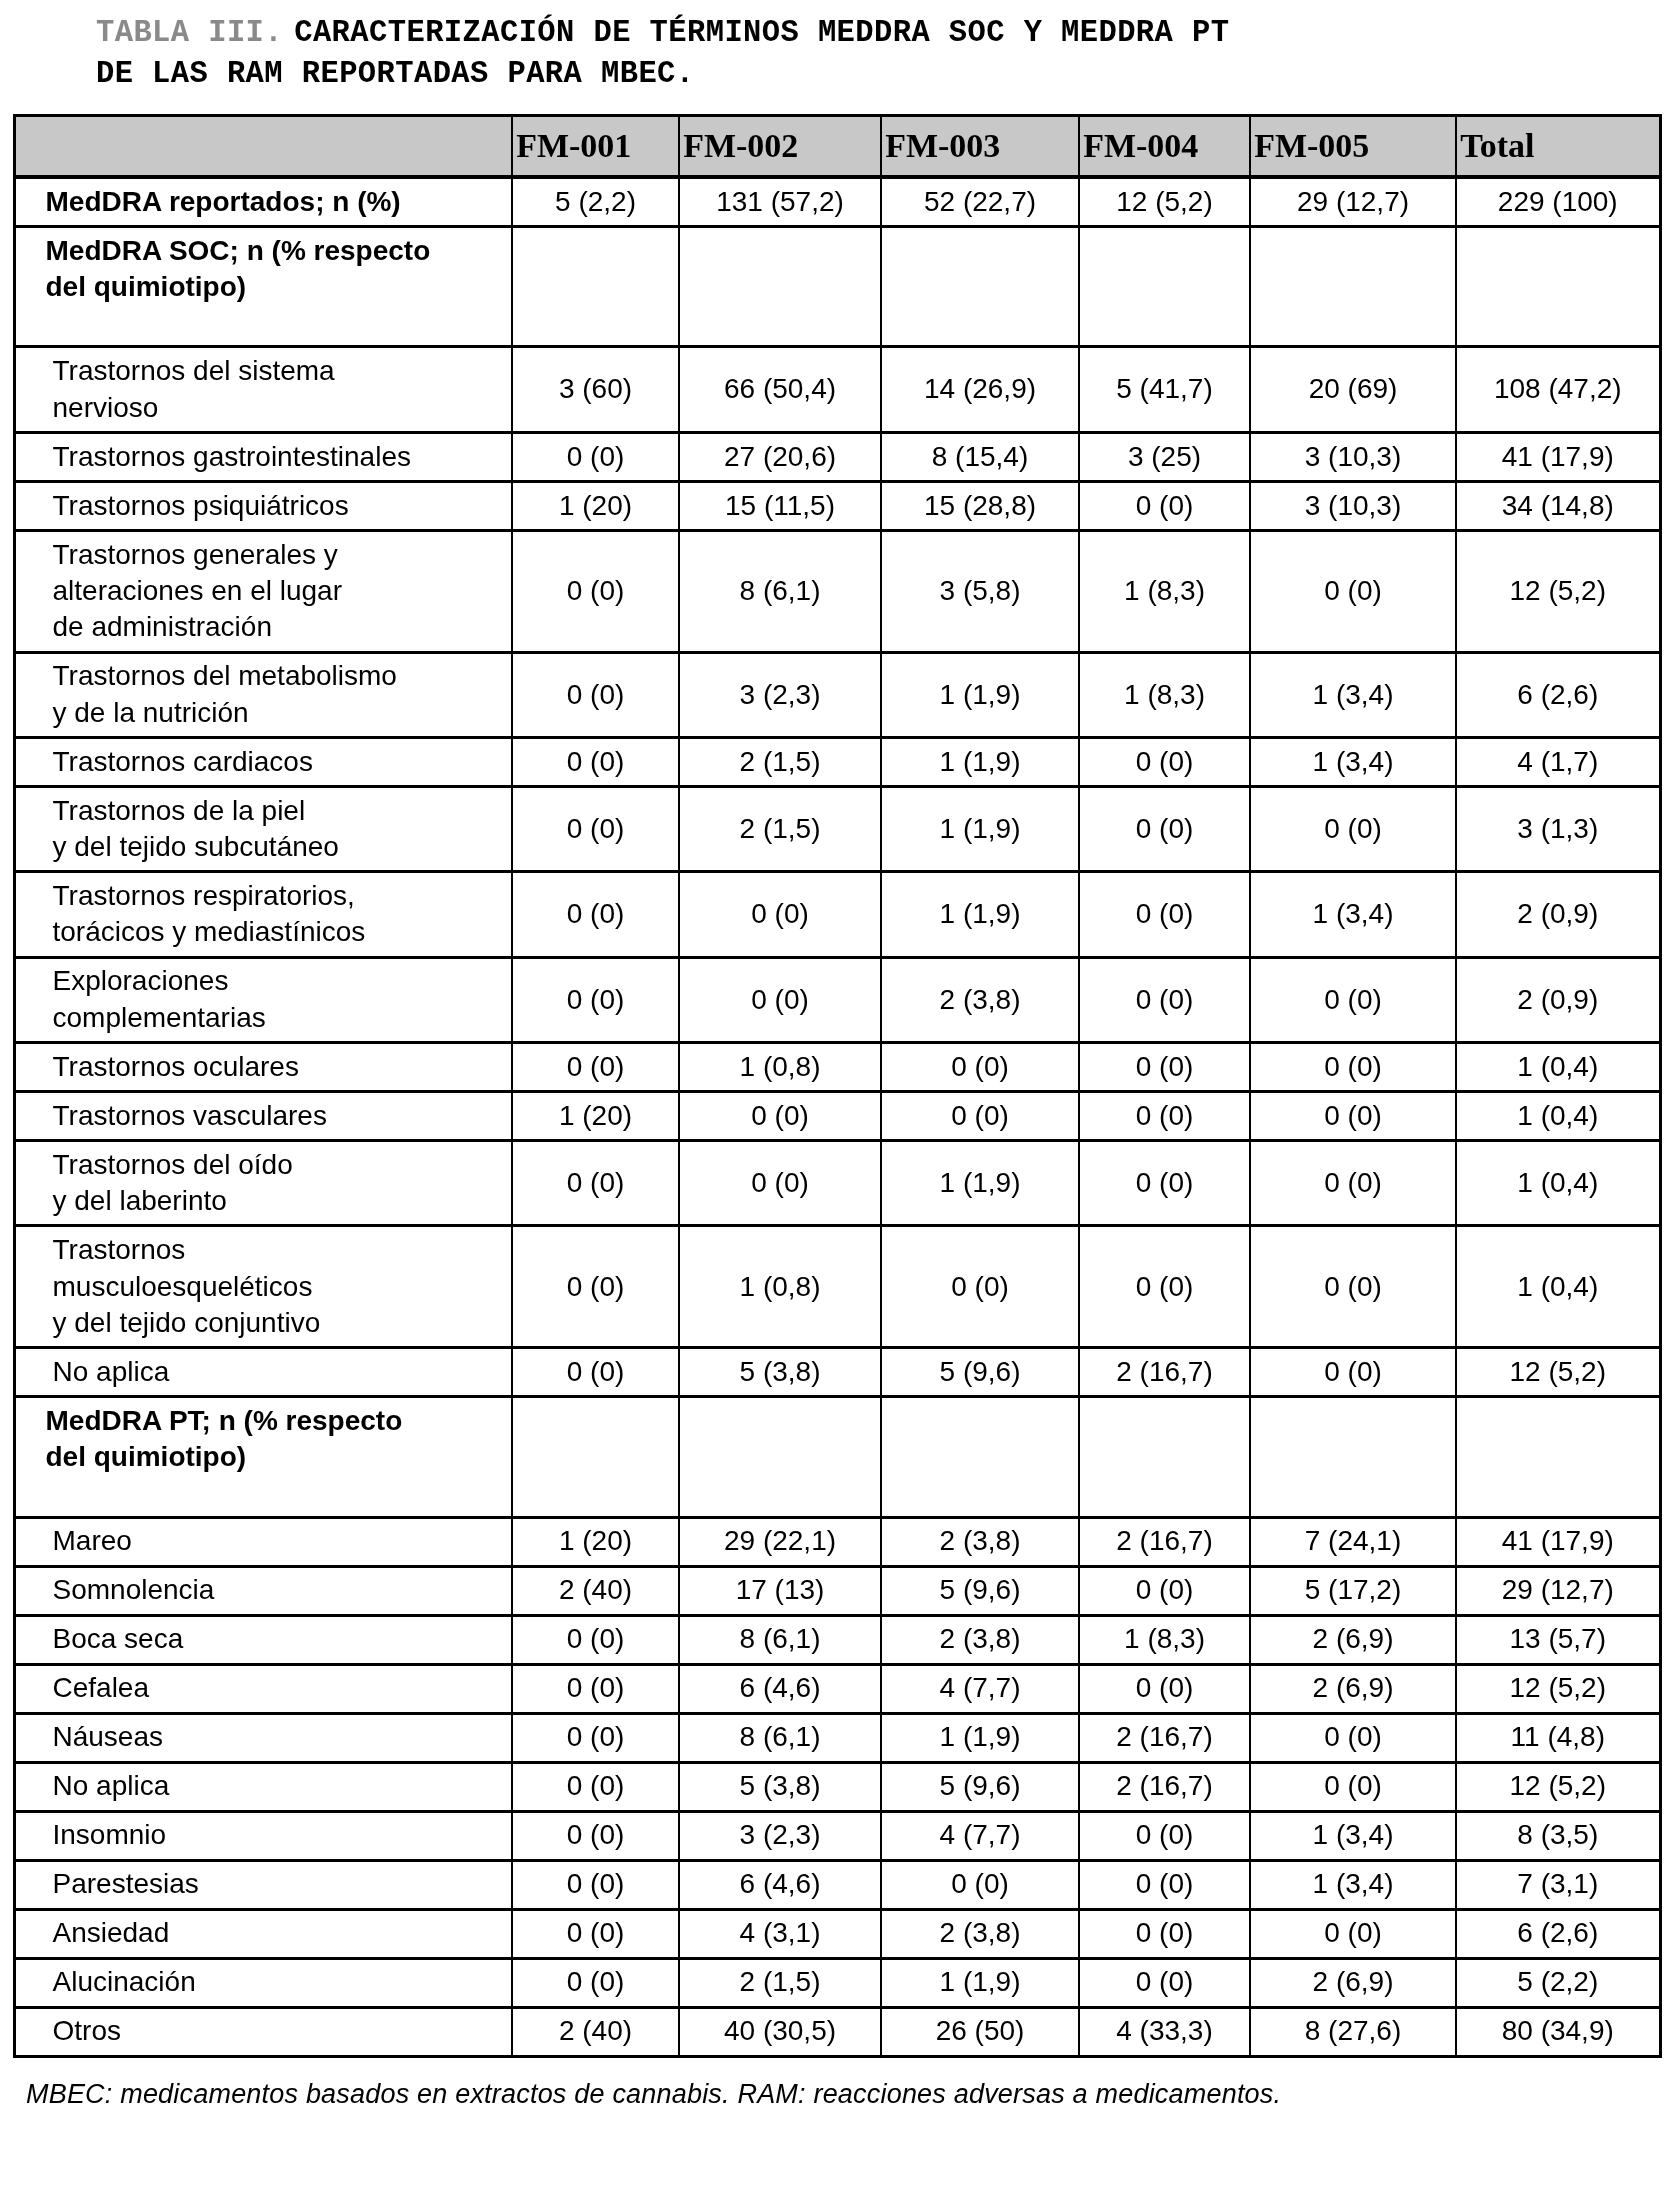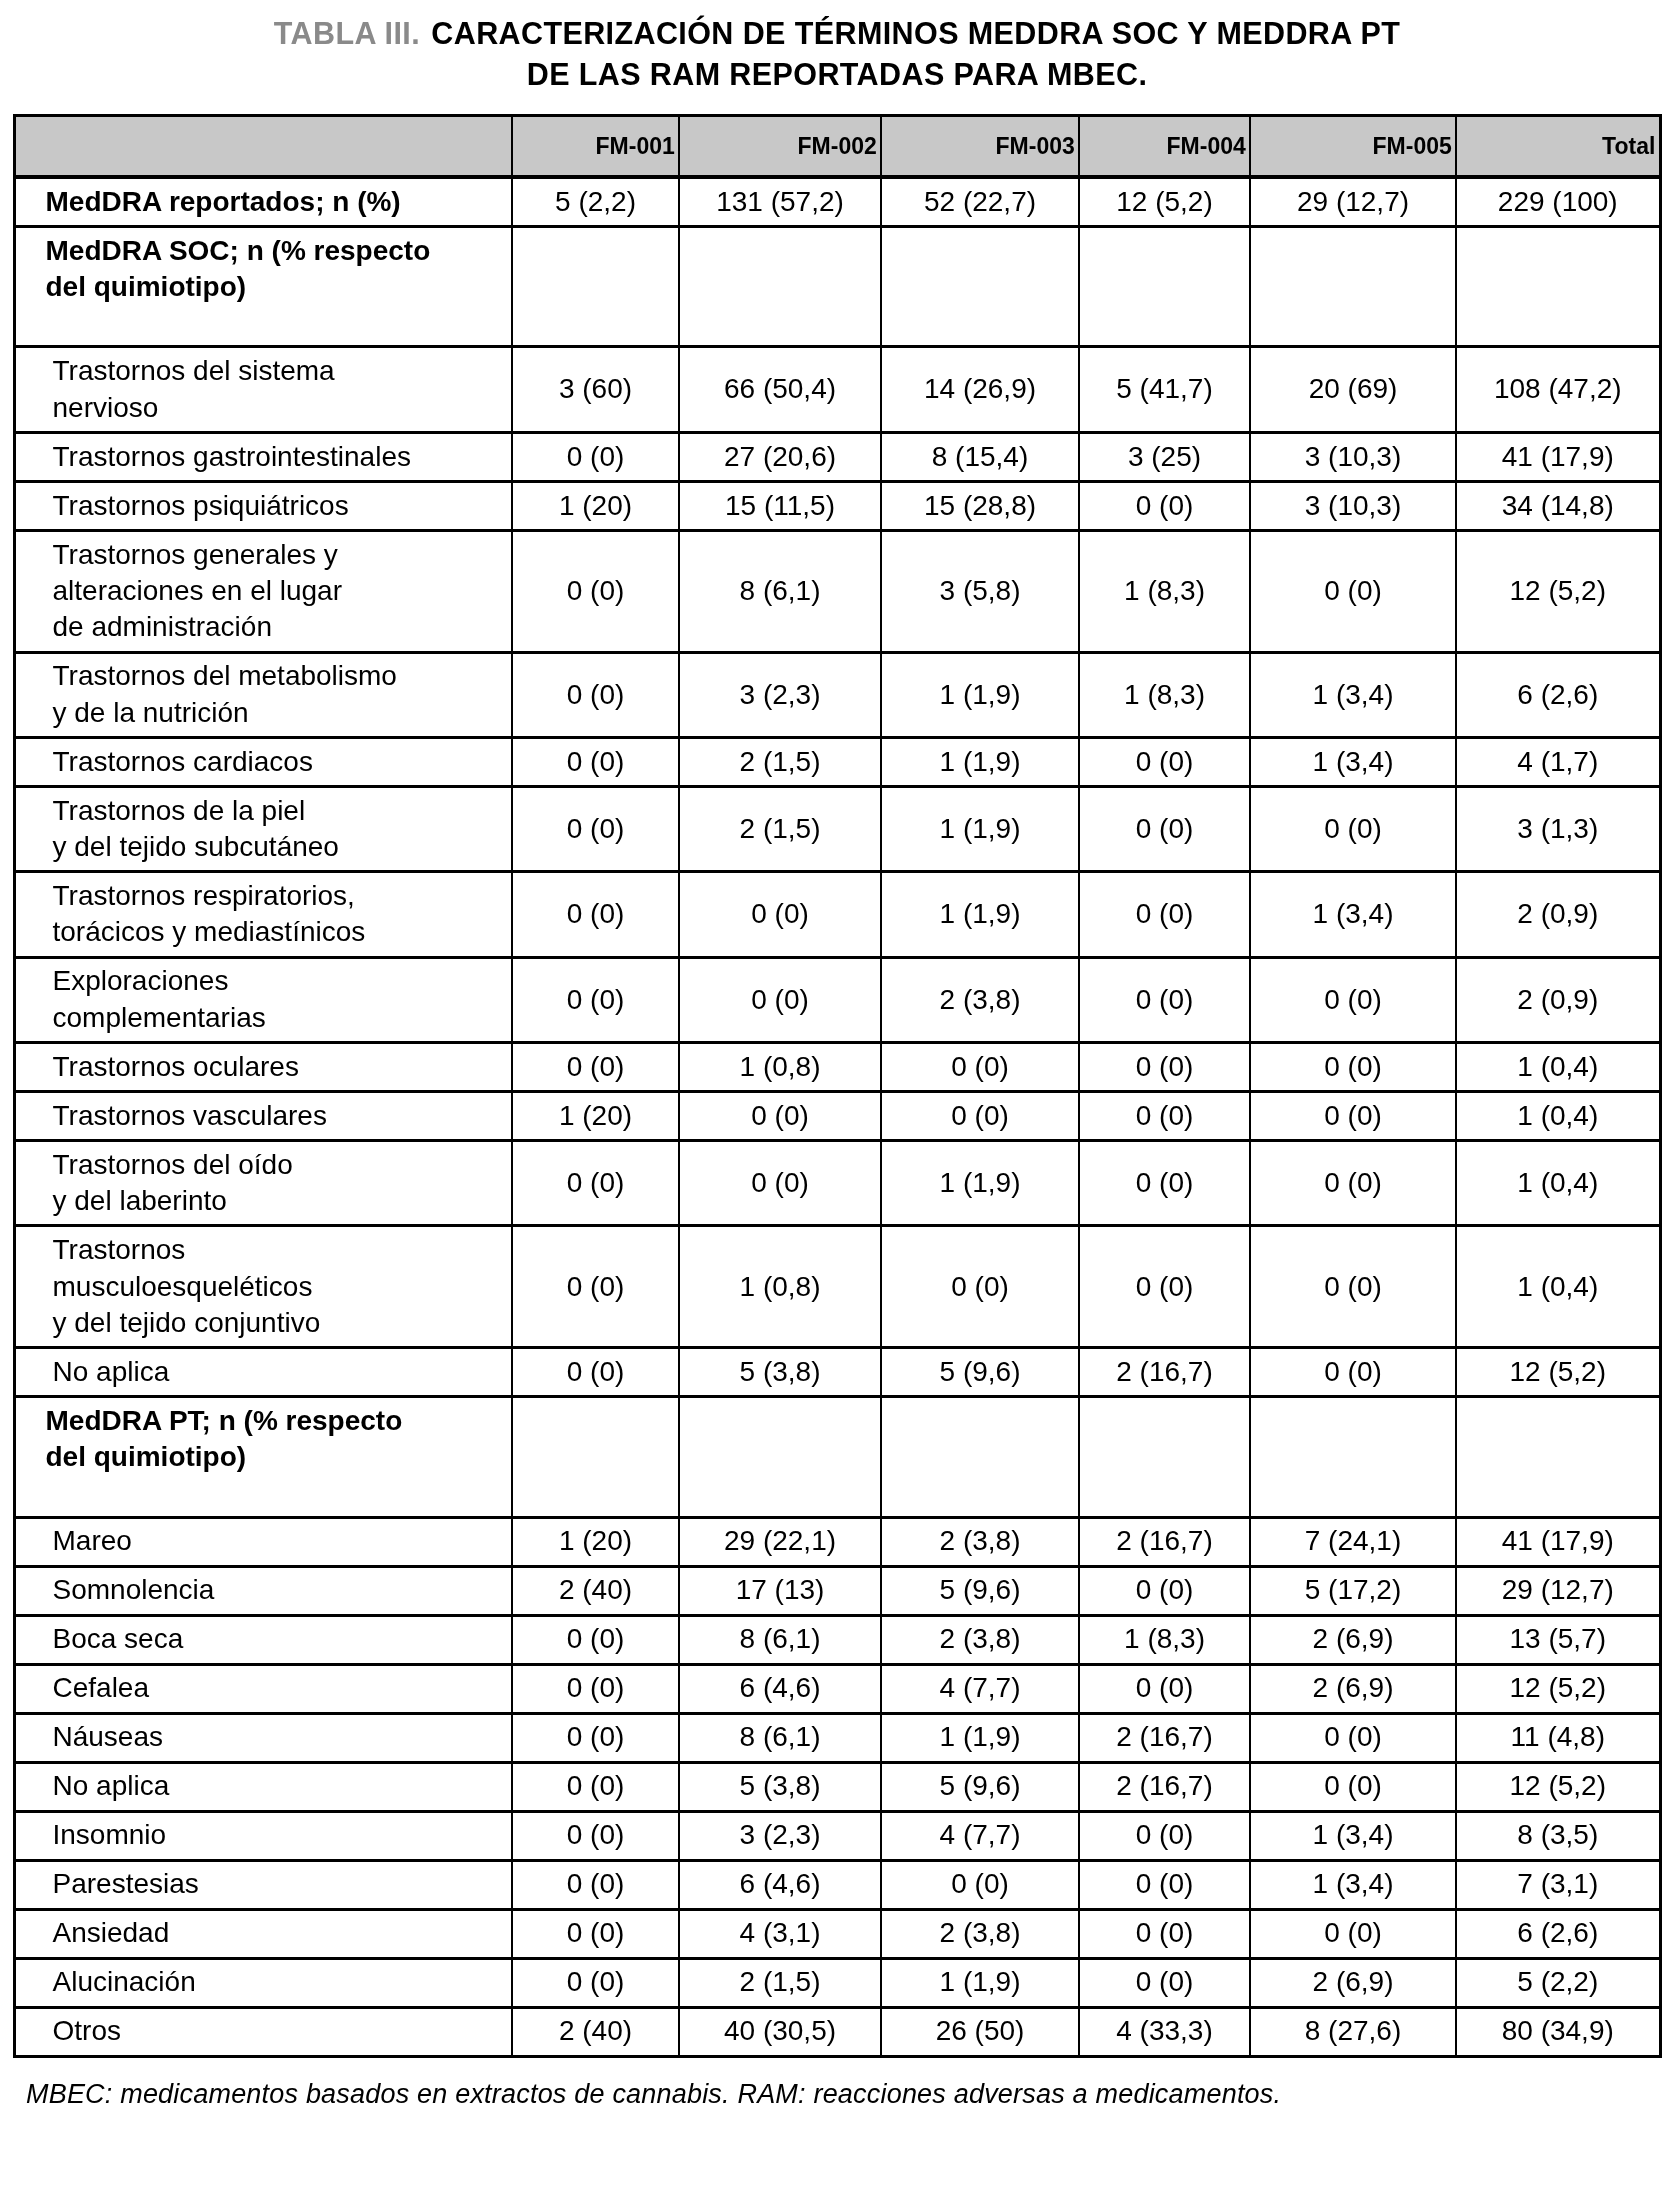--- a/index.html
+++ b/index.html
@@ -16,26 +16,27 @@
     font-family:"Liberation Sans", sans-serif;
     color:#000;
   }
   .page{
     width:1674px;
     min-height:2205px;
     box-sizing:border-box;
     padding-top:13px;
   }
   .title{
-    text-align:center;
+    text-align:left;
     font-size:30.5px;
     font-weight:bold;
     line-height:1.35;
     letter-spacing:0.4px;
     margin:0 96px;
+    font-family:Liberation Mono, monospace;
   }
   .title .tag{
     color:var(--title-tag);
     margin-right:11.2px;
   }
   table{
     border-collapse:collapse;
     table-layout:fixed;
     width:1646px;
     margin:19px auto 0 auto;
@@ -50,26 +51,27 @@
   col.c-total{width:204px;}
   th,td{
     border-top:3.2px solid var(--border);
     border-bottom:3.2px solid var(--border);
     border-left:2.4px solid var(--border);
     border-right:2.4px solid var(--border);
     box-sizing:border-box;
   }
   thead th{
     background:var(--header-bg);
-    font-size:23px;
+    font-size:34px;
     font-weight:bold;
-    text-align:right;
+    text-align:left;
     height:61px;
     border-bottom:4.8px solid var(--border);
     padding:0 3.2px;
+    font-family:Liberation Serif, serif;
   }
   td{
     font-size:28px;
     line-height:1.3;
     padding:4.8px 4.8px;
     vertical-align:middle;
   }
   td.val{
     text-align:center;
   }

